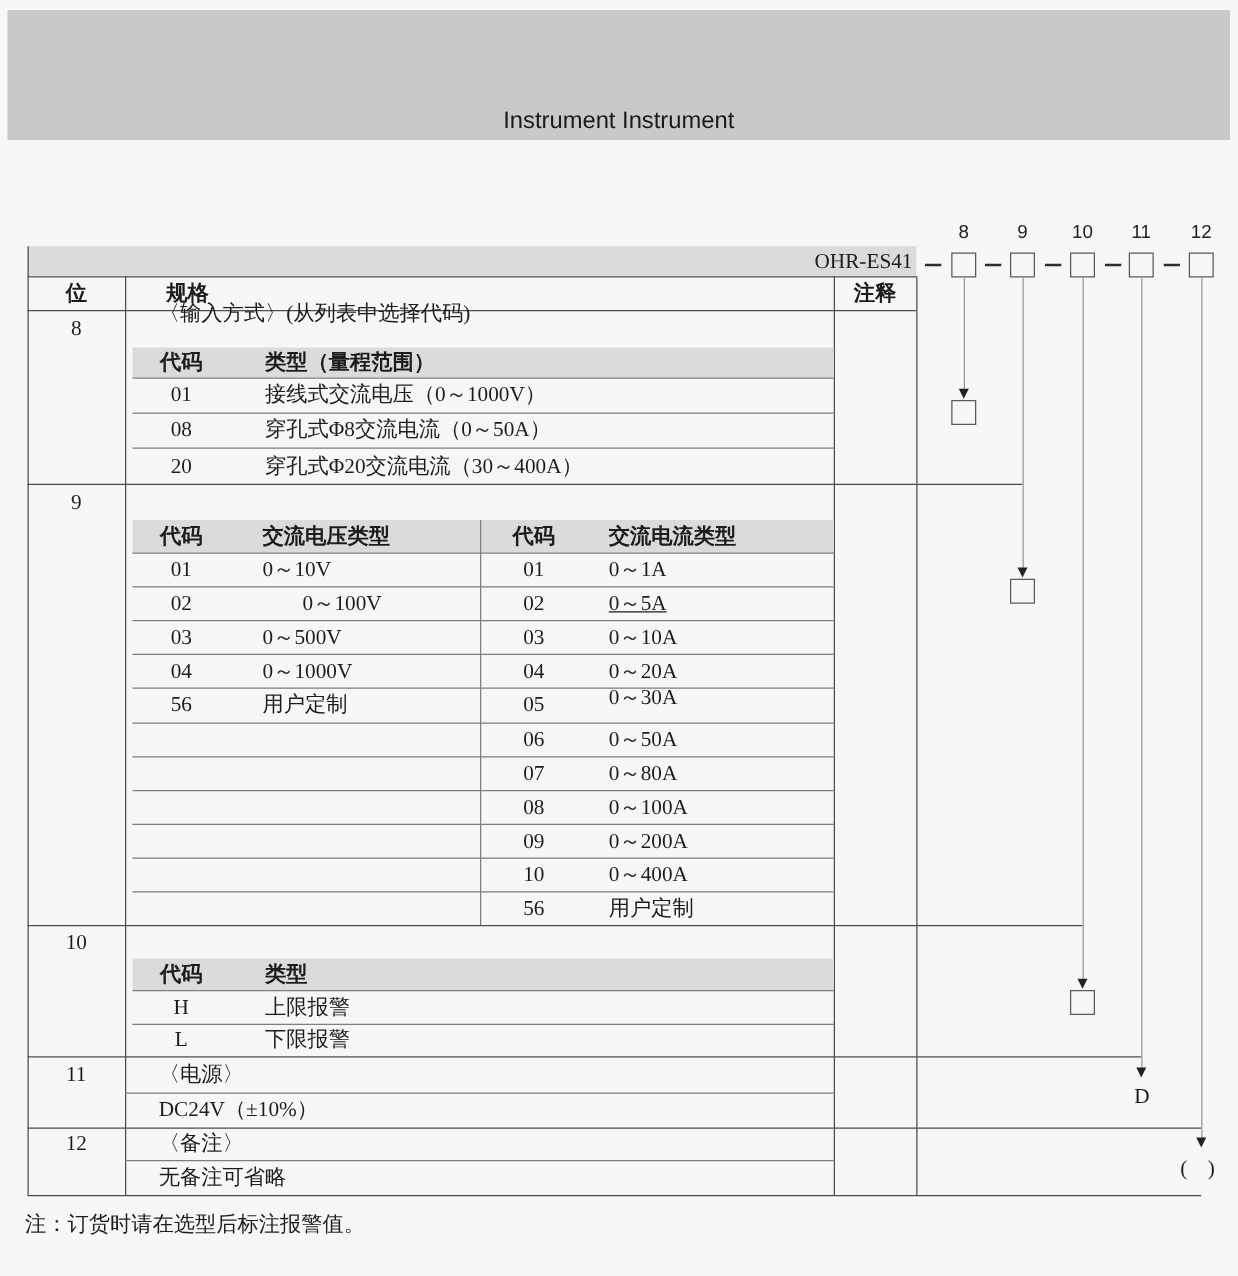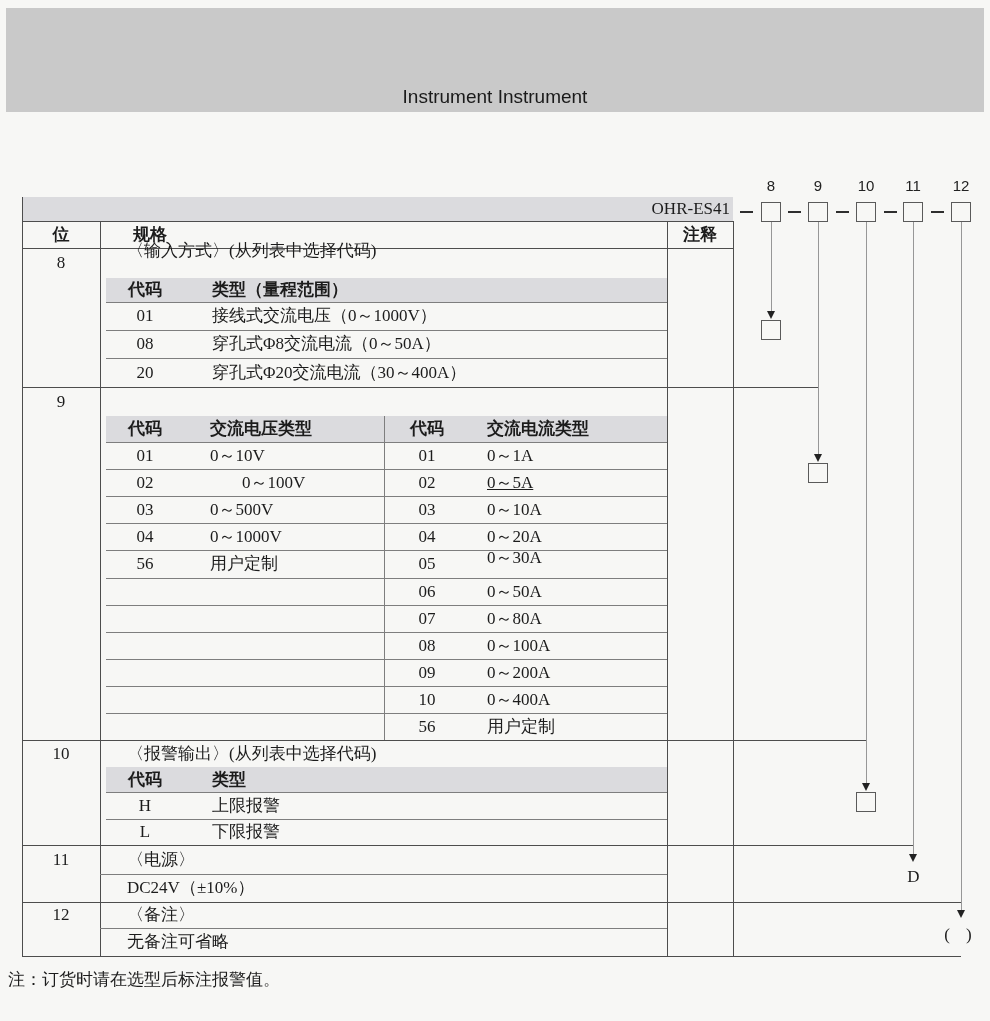--- a/index.html
+++ b/index.html
@@ -115,21 +115,20 @@
   <div class="txt ctr" style="left:404px;top:632px;width:46px;height:27px;line-height:27px;">08</div>
   <div class="txt" style="left:487px;top:632px;height:27px;line-height:27px;">0～100A</div>
   <div class="txt ctr" style="left:404px;top:659px;width:46px;height:27px;line-height:27px;">09</div>
   <div class="txt" style="left:487px;top:659px;height:27px;line-height:27px;">0～200A</div>
   <div class="txt ctr" style="left:404px;top:686px;width:46px;height:27px;line-height:27px;">10</div>
   <div class="txt" style="left:487px;top:686px;height:27px;line-height:27px;">0～400A</div>
   <div class="txt ctr" style="left:404px;top:713px;width:46px;height:27px;line-height:27px;">56</div>
   <div class="txt" style="left:487px;top:713px;height:27px;line-height:27px;">用户定制</div>
 
   <div class="txt ctr" style="left:22px;top:740px;width:78px;height:27px;line-height:27px;">10</div>
-  <div class="txt" style="left:127px;top:740px;height:27px;line-height:27px;">〈报警输出〉(从列表中选择代码)</div>
   <div class="band" style="left:106px;top:767px;width:561px;height:25px;"></div>
   <div class="txt bold ctr" style="left:122px;top:767px;width:46px;height:25px;line-height:25px;">代码</div>
   <div class="txt bold" style="left:212px;top:767px;height:25px;line-height:25px;">类型</div>
   <div class="hl2" style="left:106px;top:792px;width:561px;"></div>
   <div class="hl2" style="left:106px;top:819px;width:561px;"></div>
   <div class="txt ctr" style="left:122px;top:792px;width:46px;height:27px;line-height:27px;">H</div>
   <div class="txt" style="left:212px;top:792px;height:27px;line-height:27px;">上限报警</div>
   <div class="txt ctr" style="left:122px;top:819px;width:46px;height:26px;line-height:26px;">L</div>
   <div class="txt" style="left:212px;top:819px;height:26px;line-height:26px;">下限报警</div>
 
@@ -173,15 +172,15 @@
   <div class="cbox" style="left:856px;top:792px;"></div>
 
   <div class="lead" style="left:913px;top:222px;height:634px;"></div>
   <div class="arr" style="left:909px;top:854px;"></div>
   <div class="txt ctr" style="left:903px;top:866px;width:21px;height:22px;line-height:22px;">D</div>
 
   <div class="lead" style="left:961px;top:222px;height:690px;"></div>
   <div class="arr" style="left:957px;top:910px;"></div>
   <div class="txt ctr" style="left:939px;top:924px;width:44px;height:22px;line-height:22px;letter-spacing:6px;">( )</div>
 
-  <div class="txt" style="left:8px;top:966px;height:28px;line-height:28px;">注：订货时请在选型后标注报警值。</div>
+  <div class="txt" style="left:20px;top:966px;height:28px;line-height:28px;">注：订货时请在选型后标注报警值。</div>
 
 </div>
 
 </body></html>

